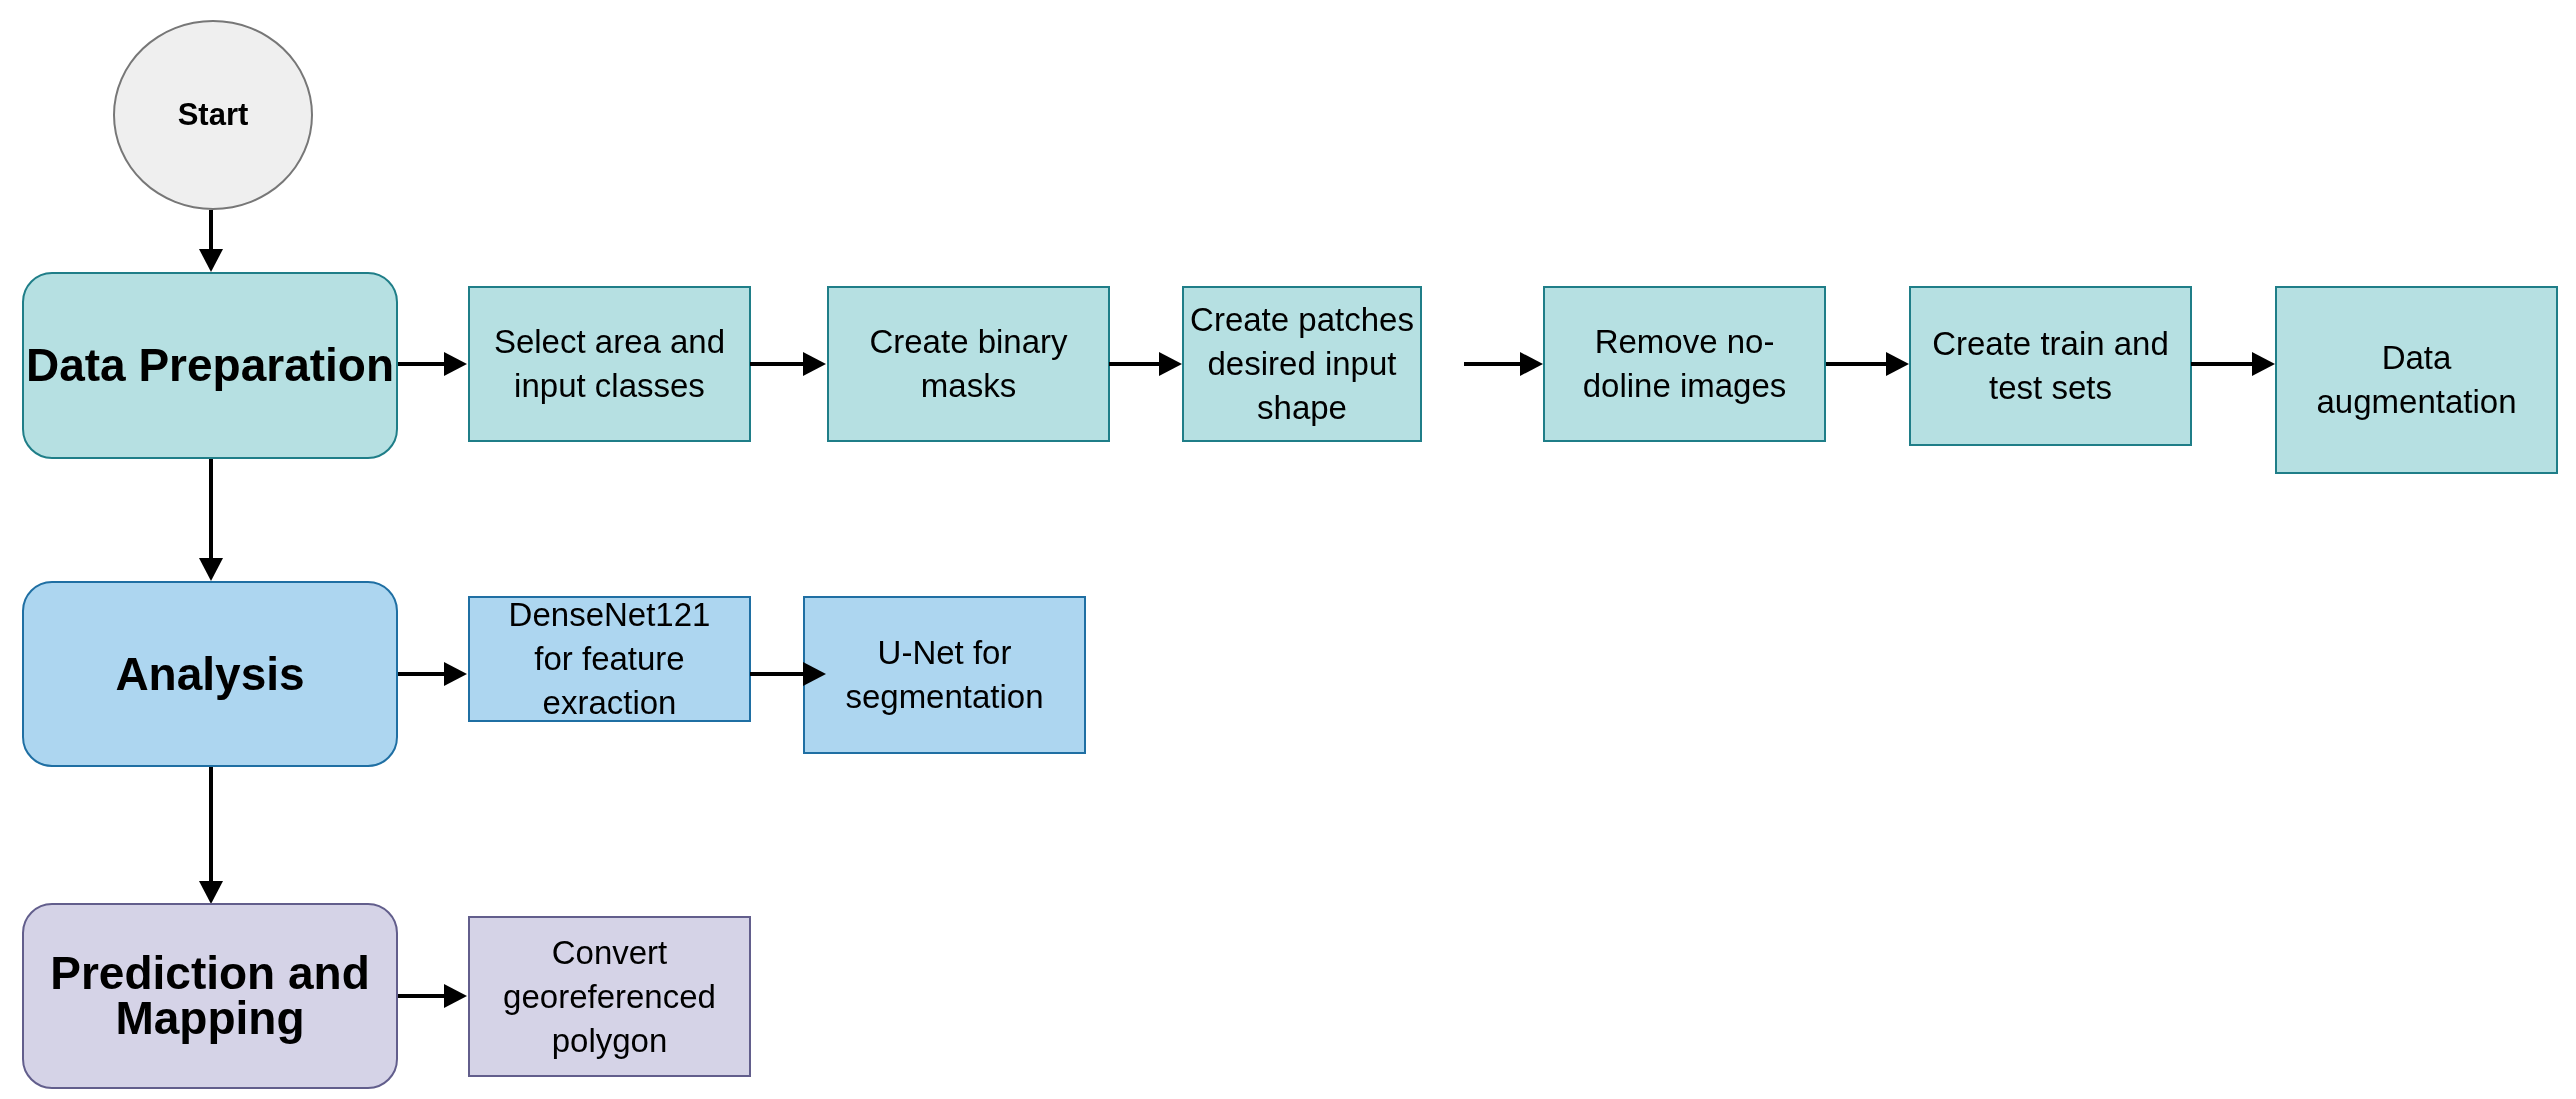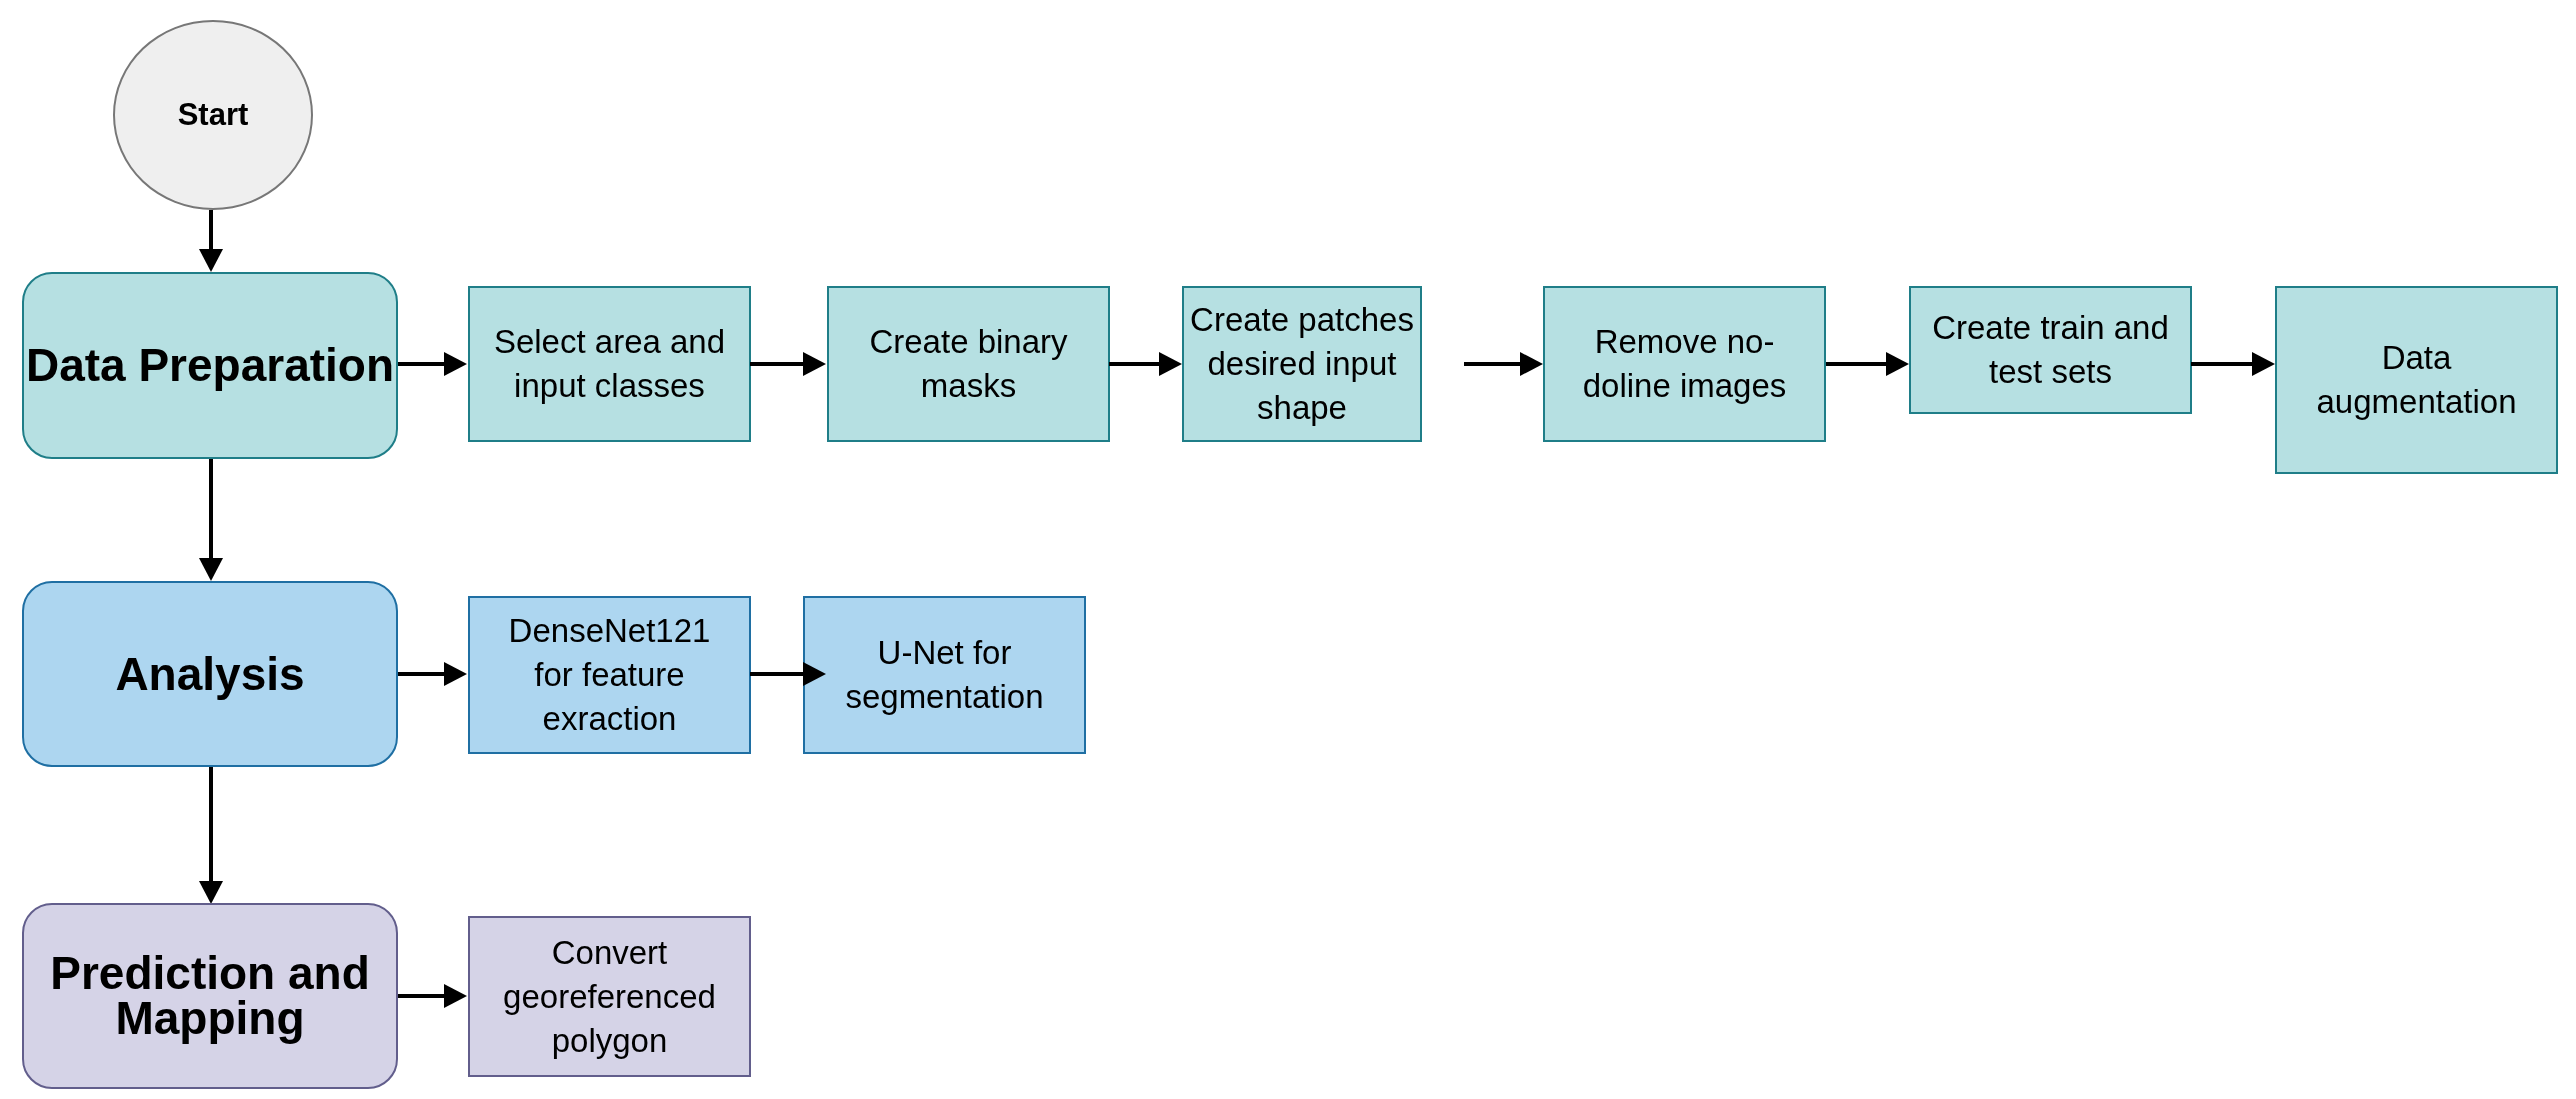--- a/index.html
+++ b/index.html
@@ -133,21 +133,21 @@
   </div>
   <div class="node step teal" style="left:1182px; top:286px; width:240px; height:156px;">
     <span class="label">Create patches
 desired input
 shape</span>
   </div>
   <div class="node step teal" style="left:1543px; top:286px; width:283px; height:156px;">
     <span class="label">Remove no-
 doline images</span>
   </div>
-  <div class="node step teal" style="left:1909px; top:286px; width:283px; height:128px;">
+  <div class="node step teal" style="left:1909px; top:286px; width:283px; height:160px;">
     <span class="label">Create train and
 test sets</span>
   </div>
   <div class="node step teal" style="left:2275px; top:286px; width:283px; height:188px;">
     <span class="label">Data
 augmentation</span>
   </div>
 
   <div class="arrow-h" style="left:398px; top:351px; width:69px;">
     <span class="shaft"></span>
@@ -171,21 +171,21 @@
   </div>
   <div class="arrow-h" style="left:2191px; top:351px; width:84px;">
     <span class="shaft"></span>
     <span class="head"></span>
   </div>
 
   <div class="node stage blue" style="left:22px; top:581px; width:376px; height:186px;">
     <span class="label">Analysis</span>
   </div>
 
-  <div class="node step blue" style="left:468px; top:596px; width:283px; height:158px;">
+  <div class="node step blue" style="left:468px; top:596px; width:283px; height:126px;">
     <span class="label">DenseNet121
 for feature
 exraction</span>
   </div>
   <div class="node step blue" style="left:803px; top:596px; width:283px; height:158px;">
     <span class="label">U-Net for
 segmentation</span>
   </div>
 
   <div class="arrow-h" style="left:398px; top:661px; width:69px;">

